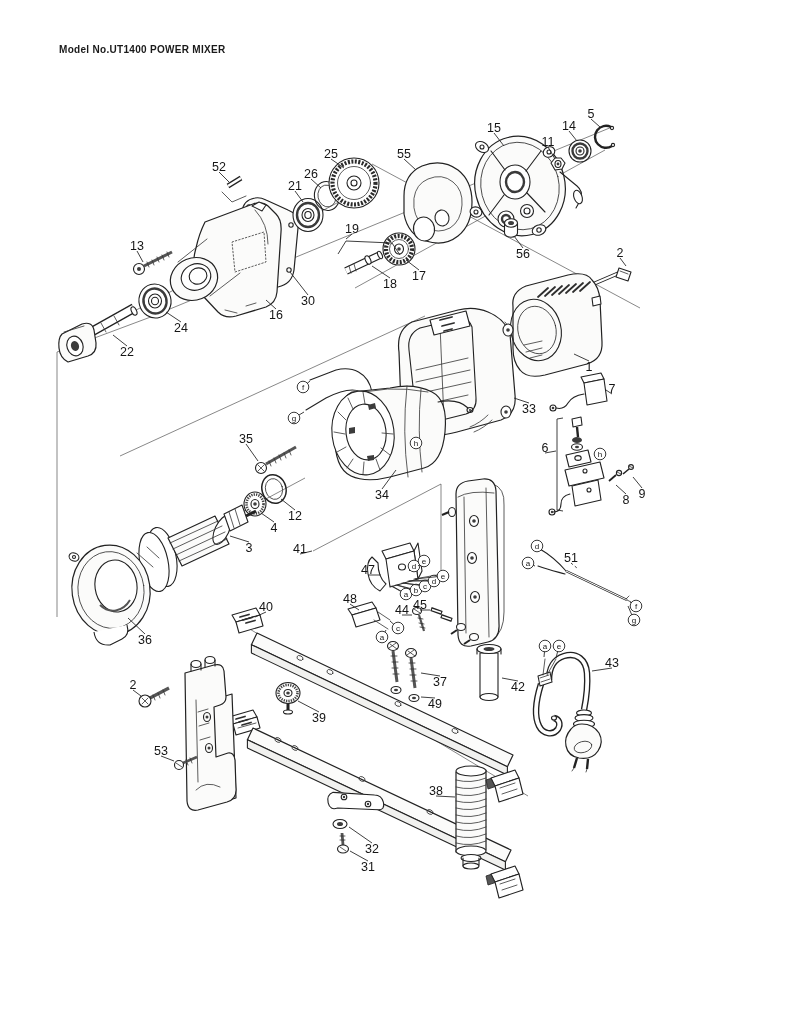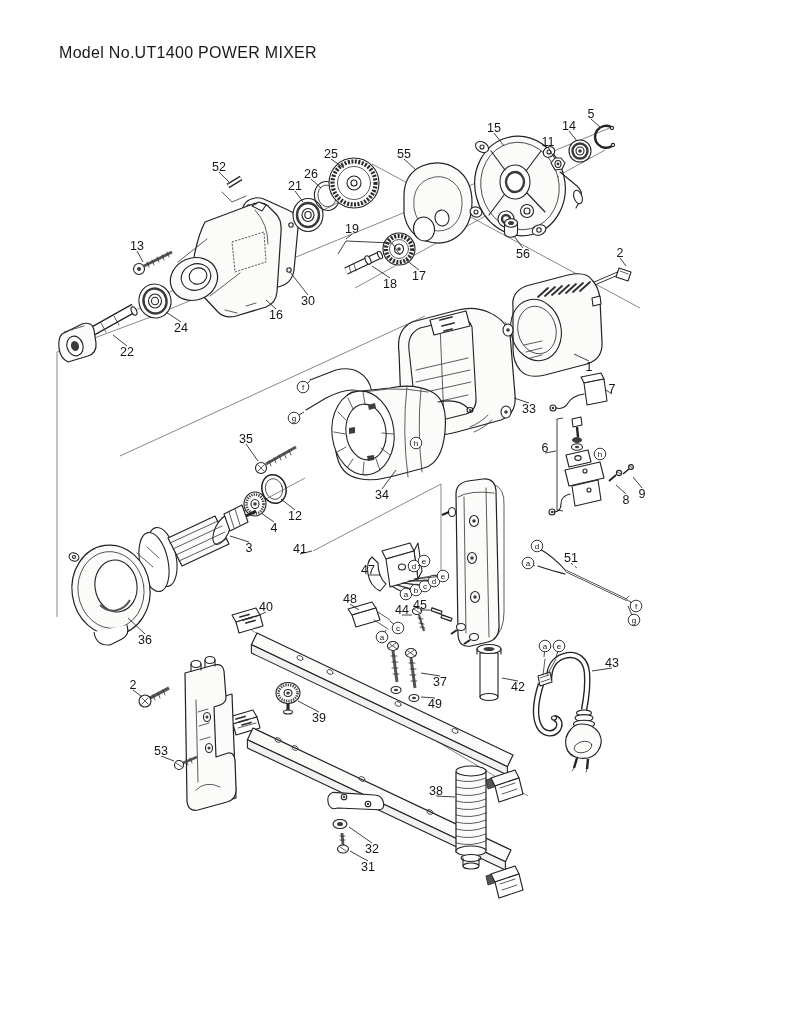--- a/index.html
+++ b/index.html
@@ -1,19 +1,19 @@
 <!DOCTYPE html>
 <html><head>
 <meta charset="utf-8">
 <style>
   html,body{margin:0;padding:0;background:#888;}
   .page{position:relative;width:793px;height:1024px;background:#ffffff;overflow:hidden;
         font-family:"Liberation Sans",sans-serif;}
-  .title{position:absolute;left:59px;top:44px;font-size:16px;color:#1a1a1a;
-         letter-spacing:.3px;font-weight:400;white-space:nowrap;}
+  .title{position:absolute;left:59px;top:44px;font-size:10px;color:#1a1a1a;
+         letter-spacing:.3px;font-weight:700;white-space:nowrap;}
   svg{position:absolute;left:0;top:0;}
   .ln{fill:none;stroke:#222;stroke-width:1.1;stroke-linecap:round;stroke-linejoin:round;}
   .th{fill:none;stroke:#333;stroke-width:.8;stroke-linecap:round;}
   .fw{fill:#ffffff;stroke:#222;stroke-width:1.1;stroke-linejoin:round;}
   .fl{fill:#fbfbfa;stroke:#222;stroke-width:1.2;stroke-linejoin:round;}
   .f2{fill:#f1f1ef;stroke:#222;stroke-width:1.1;stroke-linejoin:round;}
   .dk{fill:#3c3c3c;stroke:none;}
   .gd{fill:none;stroke:#555;stroke-width:.7;}
   .hatch{fill:none;stroke:#2e2e2e;stroke-width:1.8;stroke-linecap:round;}
   .teeth{fill:none;stroke:#2b2b2b;stroke-width:4.2;stroke-dasharray:2 1.5;}

